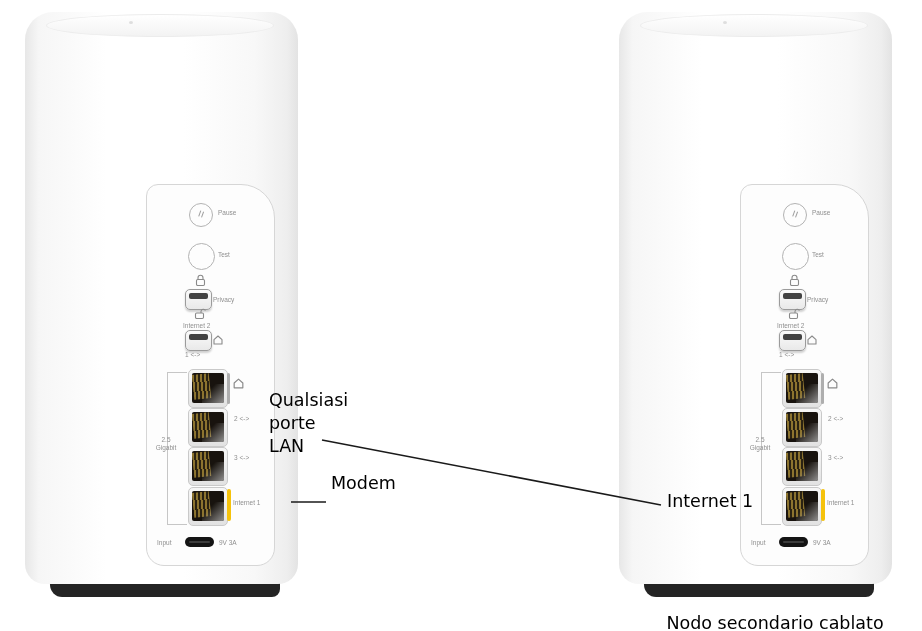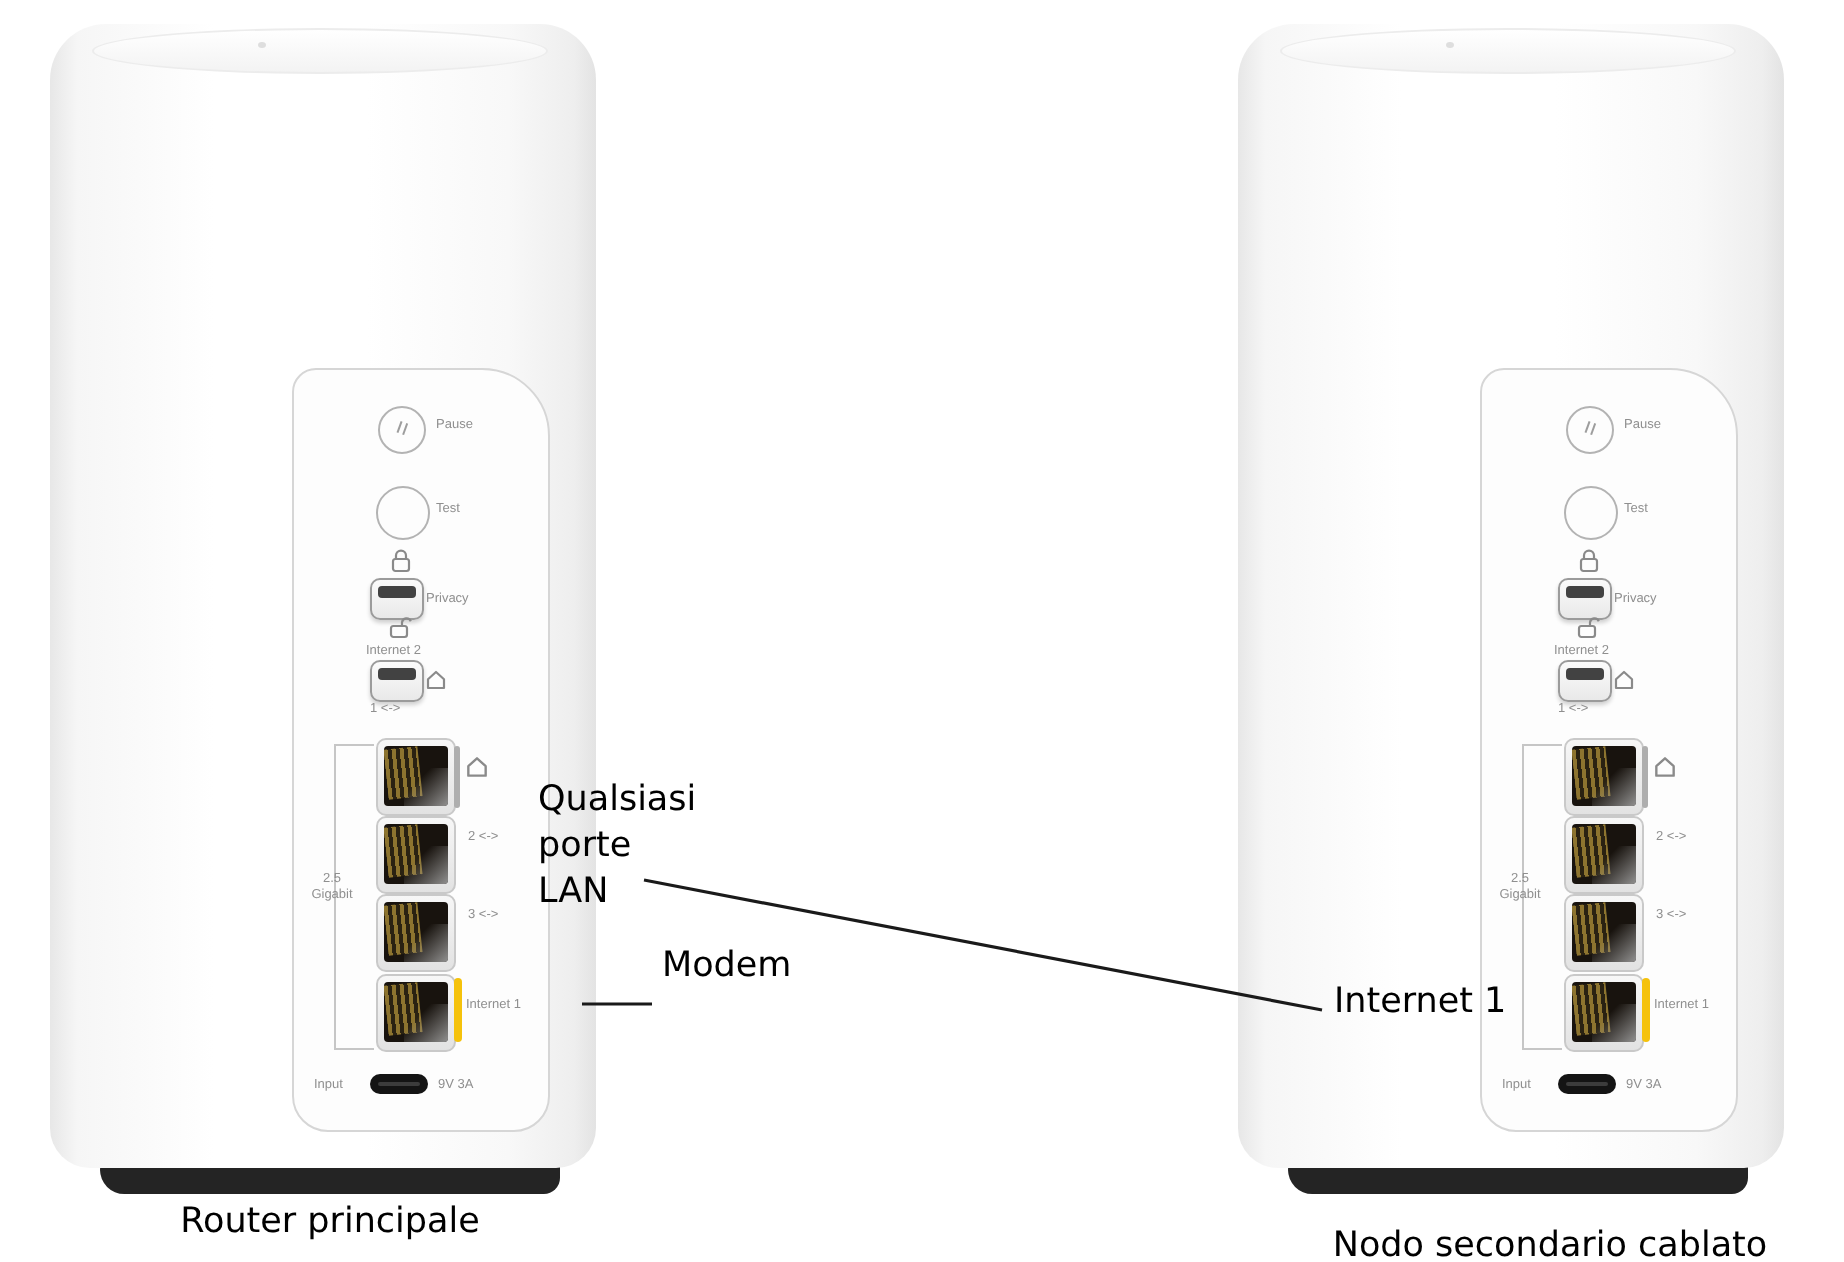--- a/index.html
+++ b/index.html
@@ -215,16 +215,15 @@
     <line x1="322" y1="440" x2="661" y2="505" stroke="#1a1a1a" stroke-width="1.6"></line>
     <line x1="291" y1="502" x2="326" y2="502" stroke="#1a1a1a" stroke-width="1.6"></line>
   </svg>
 
   <div class="ann" style="left:269px; top:389px;">Qualsiasi
 porte
 LAN</div>
   <div class="ann" style="left:331px; top:472px;">Modem</div>
   <div class="ann" style="left:667px; top:490px;">Internet 1</div>
 
-  <div class="caption" style="left:55px; top:601px; width:220px;">Router principale</div>
   <div class="caption" style="left:640px; top:613px; width:270px;">Nodo secondario cablato</div>
 
 </div>
 
 </body></html>

